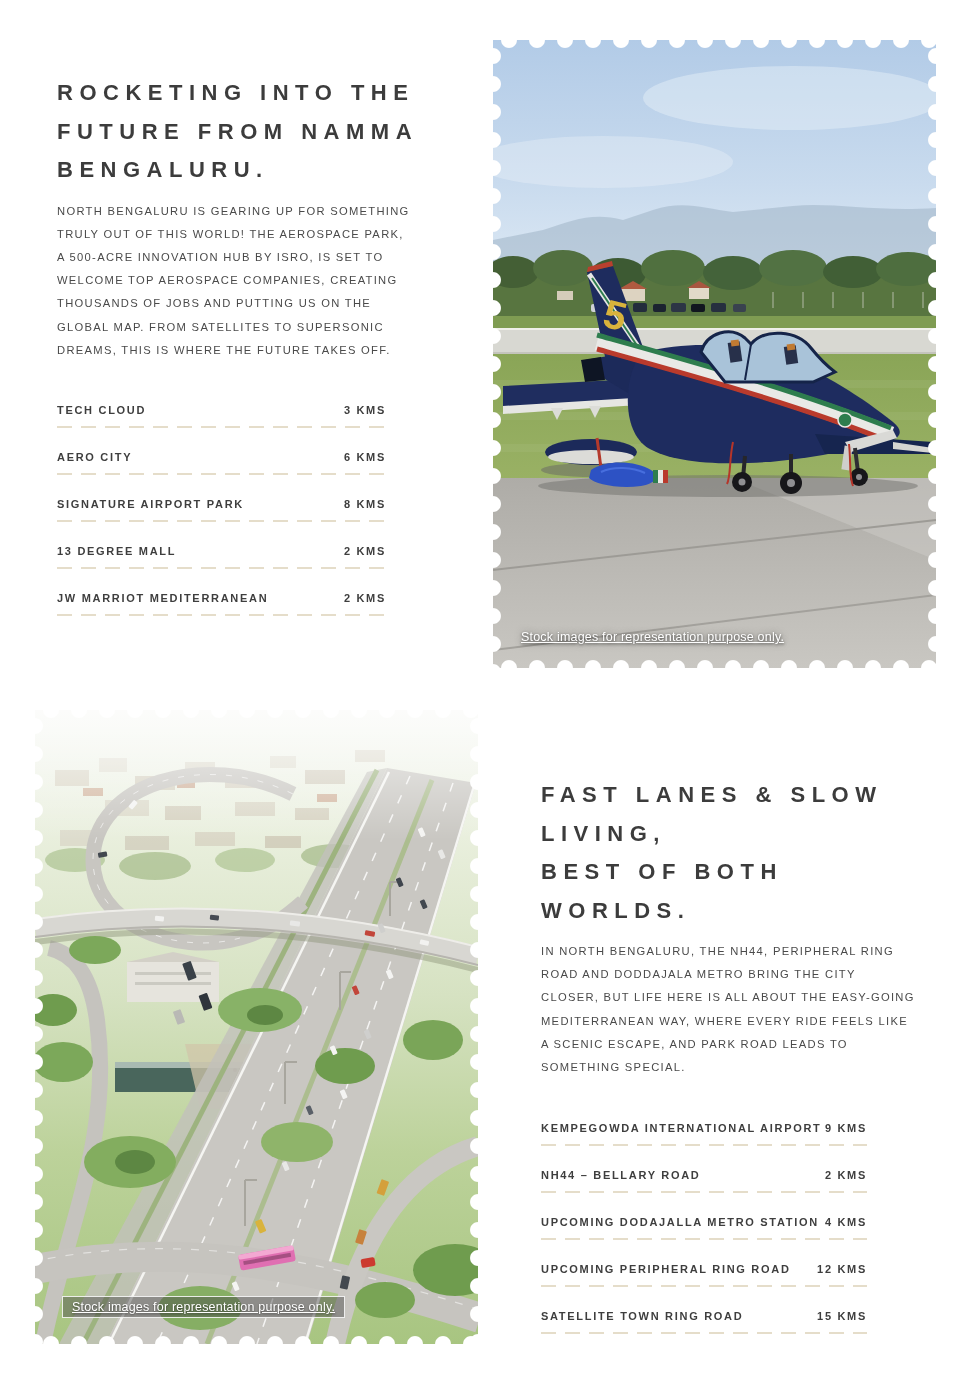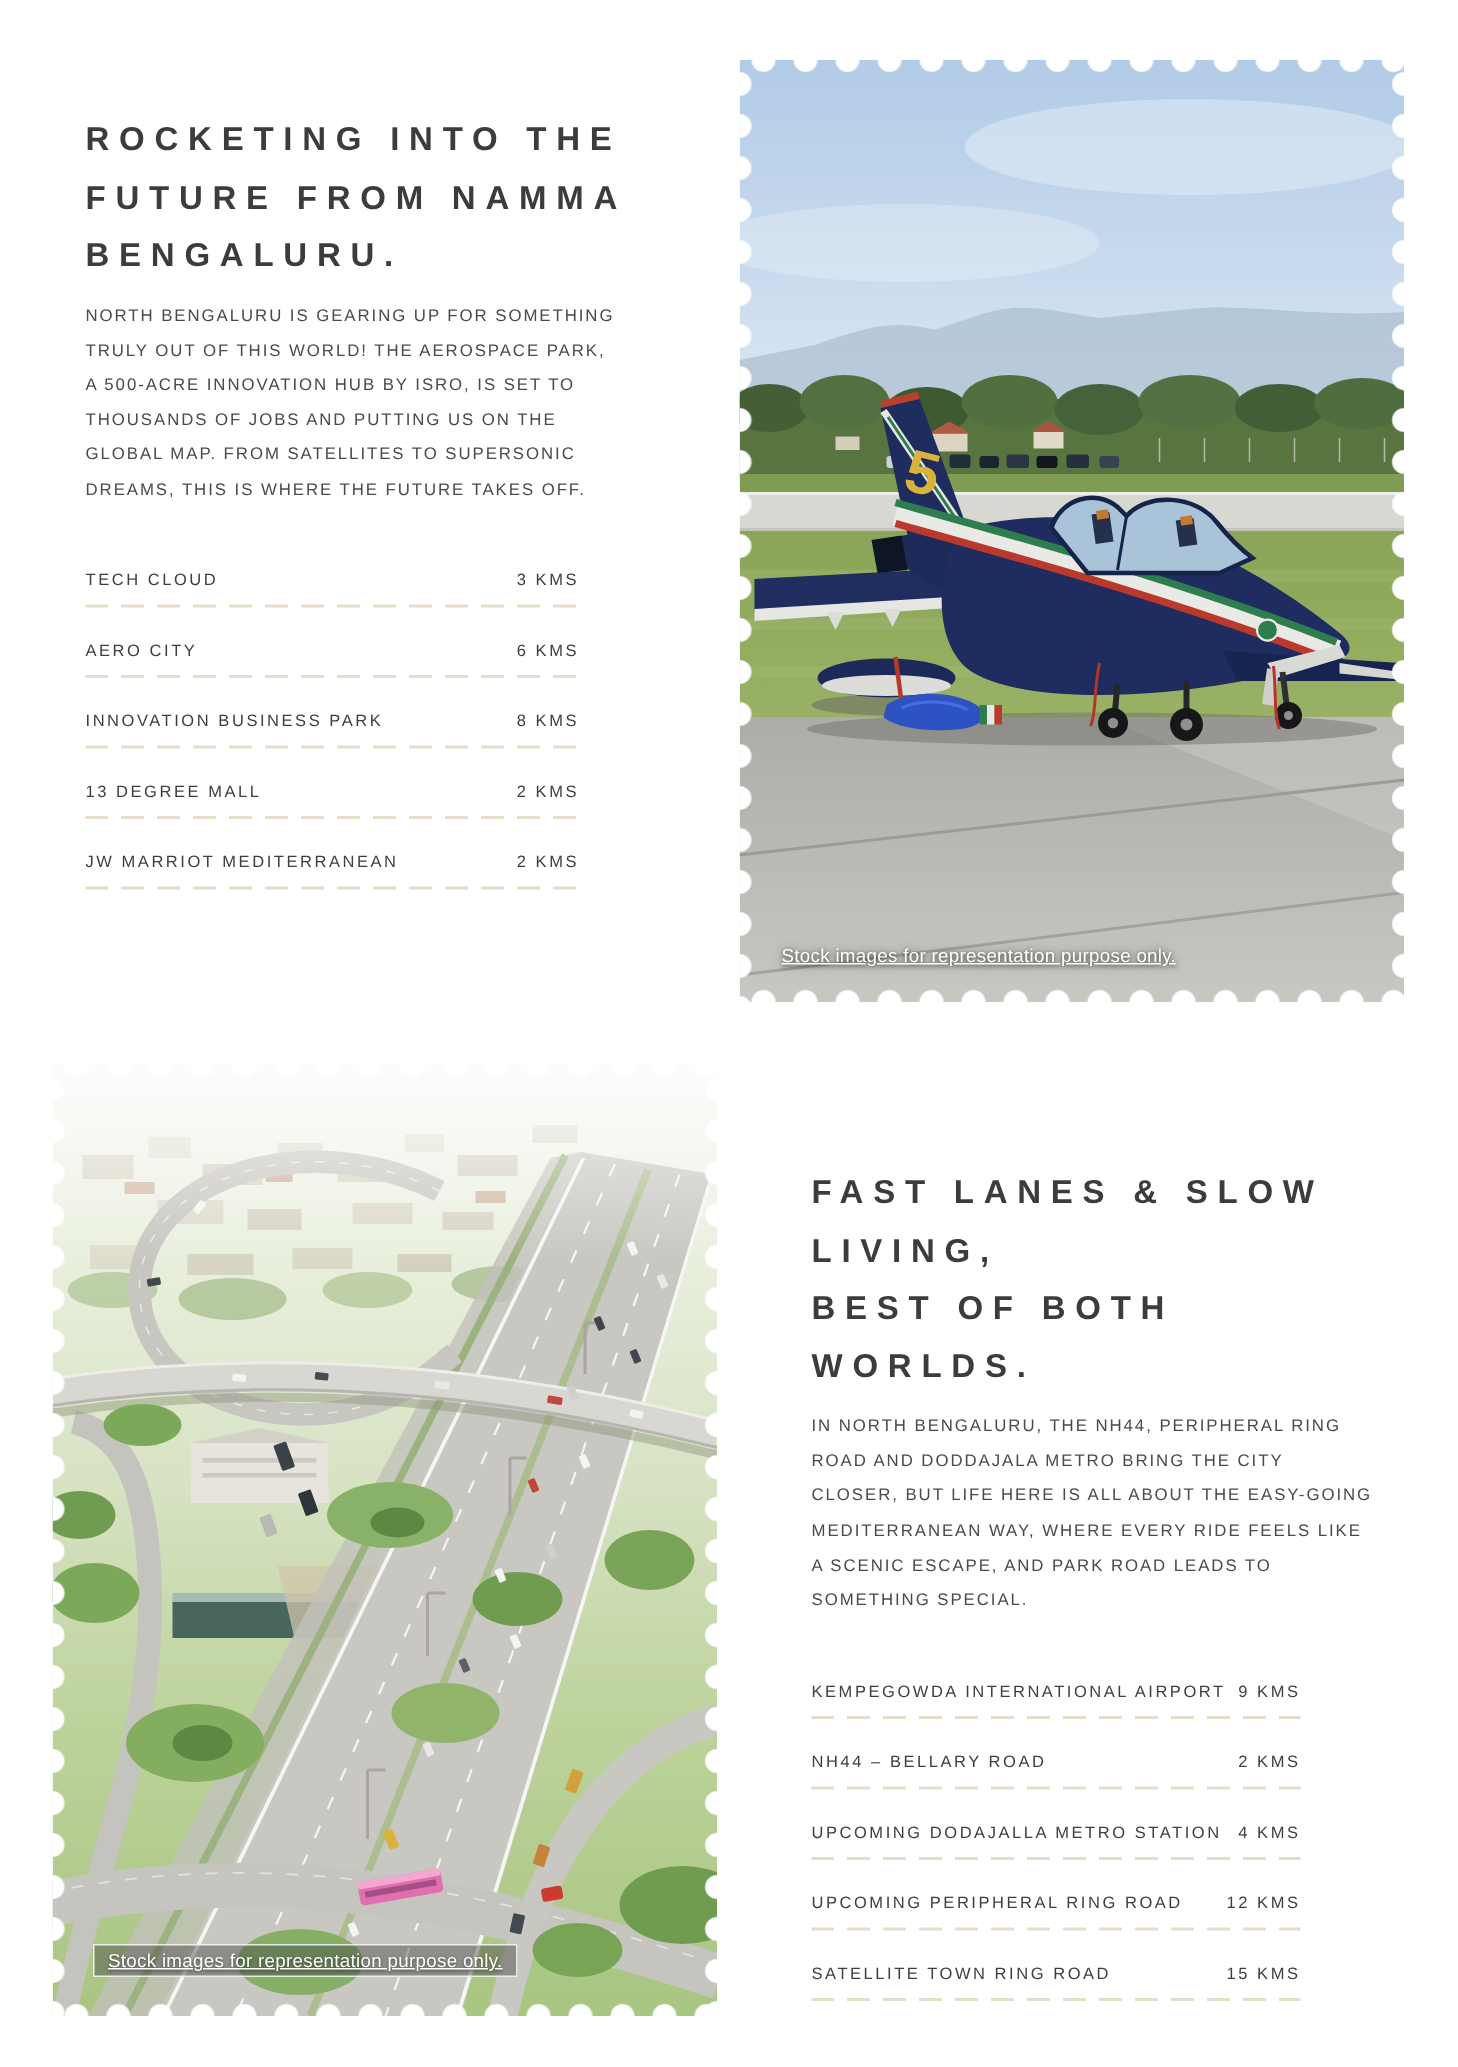--- a/index.html
+++ b/index.html
@@ -11,21 +11,21 @@
   .textcol{position:absolute;}
   .col-left{left:57px;top:74px;width:372px;}
   .col-right{left:541px;top:776px;width:400px;}
   .headline{font-size:22px;font-weight:700;letter-spacing:6.5px;line-height:38.5px;color:#3c3c3c;}
   .bodycopy{margin-top:10px;font-size:11.2px;font-weight:400;letter-spacing:1.3px;line-height:23.2px;color:#4a4a4a;}
   .col-right .bodycopy{}
   .dlist{margin-top:42px;width:329px;}
   .col-right .dlist{margin-top:43px;width:326px;}
   .d-row{margin:0 0 23px 0;}
   .d-line{display:flex;justify-content:space-between;align-items:baseline;
-    font-size:11px;font-weight:400;letter-spacing:1.7px;line-height:13px;color:#3e3e3e;}
+    font-size:11px;font-weight:700;letter-spacing:1.7px;line-height:13px;color:#3e3e3e;}
   .d-dash{height:2px;margin-top:9px;
     background-image:repeating-linear-gradient(to right,#e5ddca 0,#e5ddca 15px,transparent 15px,transparent 24px);}
   
   .stamp{position:absolute;overflow:hidden;}
   .stamp-air{left:493px;top:40px;width:443px;height:628px;}
   .stamp-road{left:35px;top:710px;width:443px;height:634px;}
   .photo{position:absolute;inset:0;}
   .photo svg{display:block;width:100%;height:100%;}
   .perf{
     position:absolute;inset:0;pointer-events:none;
@@ -56,20 +56,21 @@
   <div class="textcol col-left">
     <div class="headline">
       <div>ROCKETING INTO THE</div>
       <div>FUTURE FROM NAMMA</div>
       <div>BENGALURU.</div>
     </div>
     <div class="bodycopy">
       <div>NORTH BENGALURU IS GEARING UP FOR SOMETHING</div>
       <div>TRULY OUT OF THIS WORLD! THE AEROSPACE PARK,</div>
       <div>A 500-ACRE INNOVATION HUB BY ISRO, IS SET TO</div>
+      <div>WELCOME TOP AEROSPACE COMPANIES, CREATING</div>
       <div>THOUSANDS OF JOBS AND PUTTING US ON THE</div>
       <div>GLOBAL MAP. FROM SATELLITES TO SUPERSONIC</div>
       <div>DREAMS, THIS IS WHERE THE FUTURE TAKES OFF.</div>
     </div>
     <div class="dlist">
       <div class="d-row">
         <div class="d-line">
             <span>TECH CLOUD</span>
             <span>3 KMS</span>
           </div>
@@ -77,21 +78,21 @@
       </div>
       <div class="d-row">
         <div class="d-line">
             <span>AERO CITY</span>
             <span>6 KMS</span>
           </div>
         <div class="d-dash"></div>
       </div>
       <div class="d-row">
         <div class="d-line">
-            <span>INNOVATION BUSINESS PARK</span>
+            <span>SIGNATURE AIRPORT PARK</span>
             <span>8 KMS</span>
           </div>
         <div class="d-dash"></div>
       </div>
       <div class="d-row">
         <div class="d-line">
             <span>13 DEGREE MALL</span>
             <span>2 KMS</span>
           </div>
         <div class="d-dash"></div>

